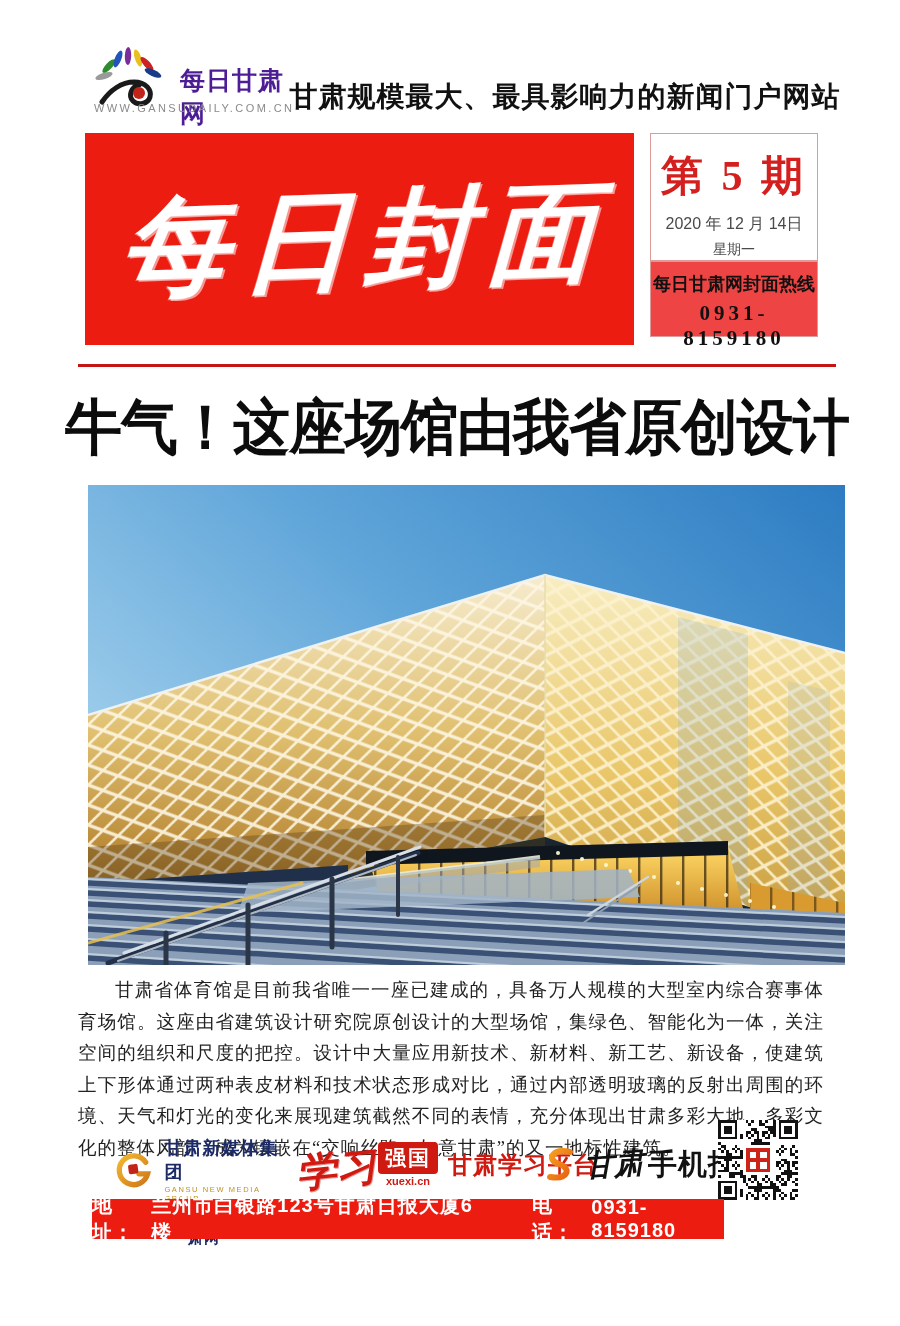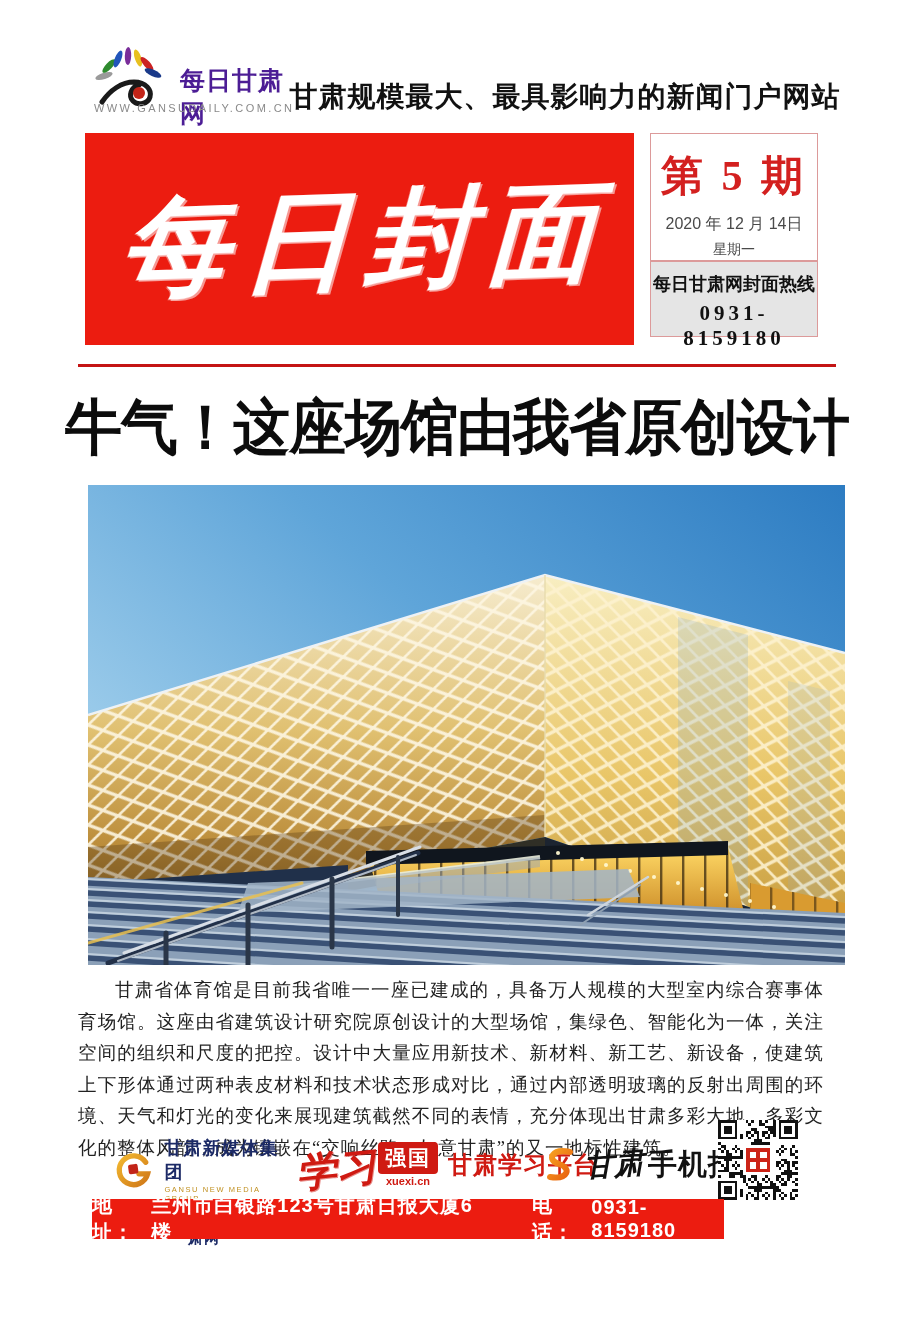--- a/index.html
+++ b/index.html
@@ -24,21 +24,21 @@
     font-size:108px;font-weight:900;font-style:italic;letter-spacing:14px;
     transform:rotate(-2deg) skewX(-4deg);
     text-shadow:2px 2px 0 rgba(255,255,255,.55), -1px 1px 0 rgba(255,255,255,.4);
     line-height:1;padding-left:10px;
   }
   .issue-col{width:168px;display:flex;flex-direction:column;gap:0;}
   .issue-box{height:128px;border:1px solid #dc9a9a;background:#fff;text-align:center;box-sizing:border-box;padding-top:14px;}
   .issue-no{font-family:"Liberation Serif","DejaVu Serif",serif;font-weight:900;font-size:42px;color:#d3201f;letter-spacing:4px;}
   .issue-date{margin-top:10px;font-size:16px;color:#4a4a4a;}
   .issue-weekday{margin-top:6px;font-size:14px;color:#4a4a4a;}
-  .hotline-box{height:76px;border:1px solid #dc9a9a;background:#e5e5e5;text-align:center;box-sizing:border-box;padding-top:10px;}
+  .hotline-box{height:76px;border:1px solid #dc9a9a;background:#ef4444;text-align:center;box-sizing:border-box;padding-top:10px;}
   .hotline-label{font-family:"Liberation Serif","DejaVu Serif",serif;font-weight:900;font-size:18px;color:#111;}
   .hotline-number{margin-top:5px;font-family:"Liberation Serif","DejaVu Serif",serif;font-weight:900;font-size:21px;color:#111;letter-spacing:4px;}
 
   .red-rule{position:absolute;top:364px;left:78px;width:758px;height:3px;background:#c41414;}
 
   
   .headline{position:absolute;top:390px;left:62px;width:790px;margin:0;text-align:center;
     font-family:"Liberation Serif","DejaVu Serif",serif;font-weight:900;font-size:57px;color:#0c0c0c;
     letter-spacing:-1px;transform:scaleY(1.06);white-space:nowrap;}
 

